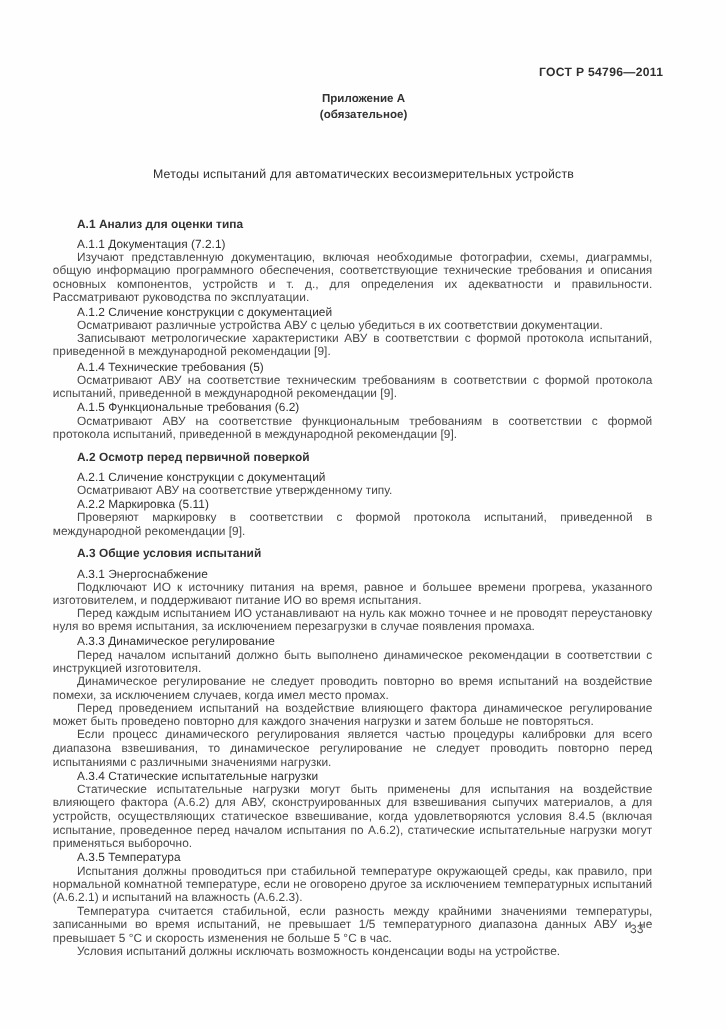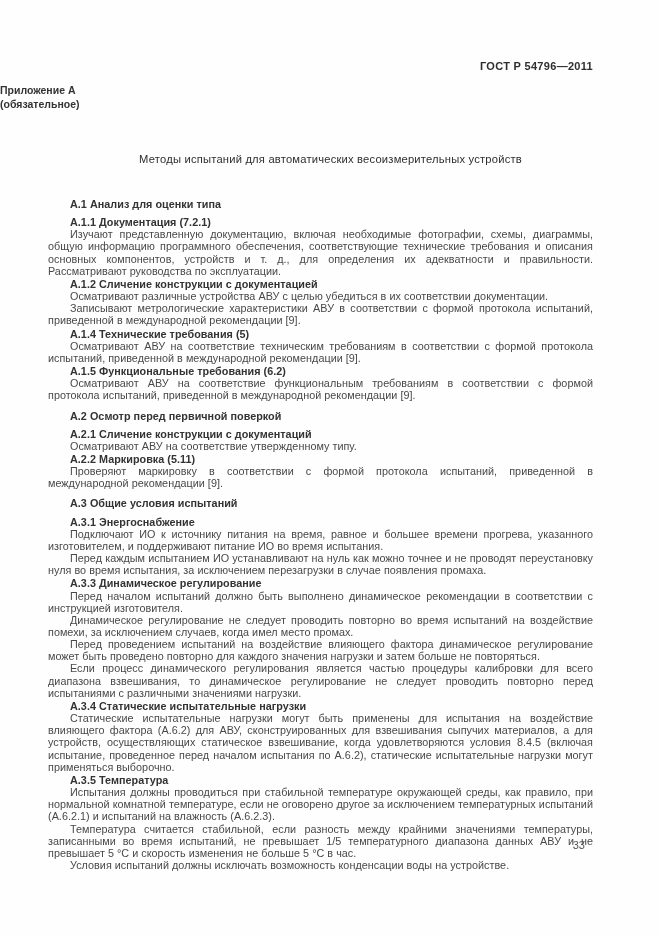--- a/index.html
+++ b/index.html
@@ -12,29 +12,30 @@
     width: 661px;
     height: 935px;
     background: #fffefe;
     overflow: hidden;
     font-family: "Liberation Sans", "DejaVu Sans", sans-serif;
     color: #474747;
   }
   .doc-code {
     position: absolute;
     top: 60px;
-    right: 68px;
+    right: 58px;
     font-size: 11px;
     font-weight: 700;
     letter-spacing: 0.3px;
     color: #2e2e2e;
     white-space: nowrap;
   }
   .annex {
     padding-top: 84px;
+    text-align: center;
     font-size: 10.5px;
     font-weight: 700;
     line-height: 13.5px;
     color: #333333;
   }
   .page-title {
     margin-top: 42px;
     text-align: center;
     font-size: 11.2px;
     font-weight: 400;
@@ -56,21 +57,21 @@
   }
   .content .h1 {
     margin: 8px 0 6px 0;
     font-weight: 700;
     color: #333333;
     text-indent: 22px;
     text-align: left;
   }
   .content .h2 {
     margin: 1px 0 0 0;
-    font-weight: 700;
+    font-weight: 400;
     color: #333333;
     text-indent: 22px;
     text-align: left;
   }
   .page-num {
     position: absolute;
     top: 839px;
     right: 76px;
     font-size: 11px;
     color: #565656;

